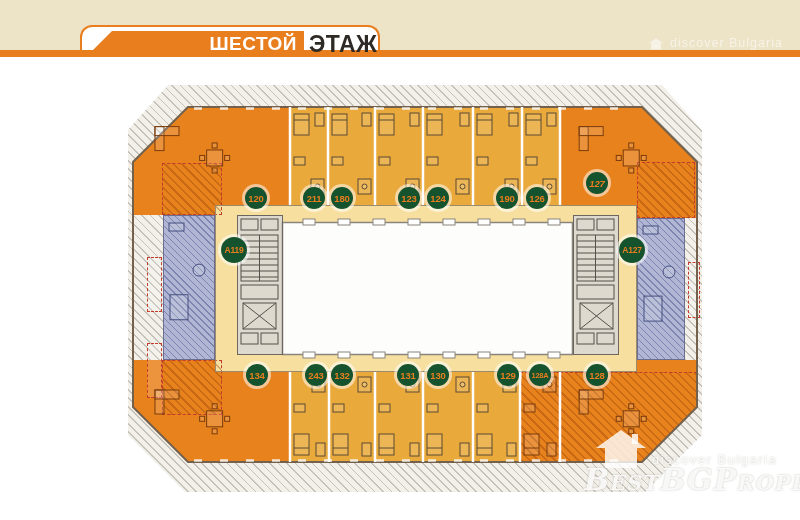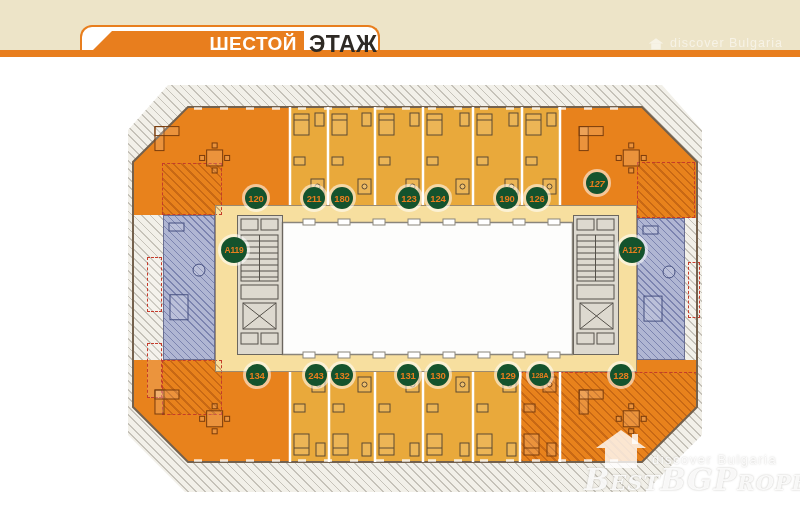--- a/index.html
+++ b/index.html
@@ -372,21 +372,21 @@
       <div class="badge" style="left: 469px; top: 98px; font-style: italic;">127</div>
       <div class="badge badge-sm badge-a" style="left: 94px; top: 165px; margin-left: 12px;">A119</div>
       <div class="badge badge-sm badge-a" style="left: 504px; top: 165px;">A127</div>
       <div class="badge" style="left: 129px; top: 290px;">134</div>
       <div class="badge" style="left: 188px; top: 290px;">243</div>
       <div class="badge" style="left: 214px; top: 290px;">132</div>
       <div class="badge" style="left: 280px; top: 290px;">131</div>
       <div class="badge" style="left: 310px; top: 290px;">130</div>
       <div class="badge" style="left: 380px; top: 290px;">129</div>
       <div class="badge badge-sm" style="left: 412px; top: 290px;">128A</div>
-      <div class="badge" style="left: 469px; top: 290px; margin-left: 24px;">128</div>
+      <div class="badge" style="left: 469px; top: 290px;">128</div>
     </div>
 </div>
 
 <svg class="wm wm-house" viewBox="0 0 54 44">
   <polygon points="2,22 27,4 52,22" fill="rgba(255,255,255,.8)"></polygon>
   <rect x="11" y="22" width="32" height="20" fill="rgba(255,255,255,.8)"></rect>
   <rect x="38" y="8" width="6" height="10" fill="rgba(255,255,255,.8)"></rect>
 </svg>
 <div class="wm wm-tag">discover Bulgaria</div>
 <div class="wm wm-brand">BestBGProperties</div>

